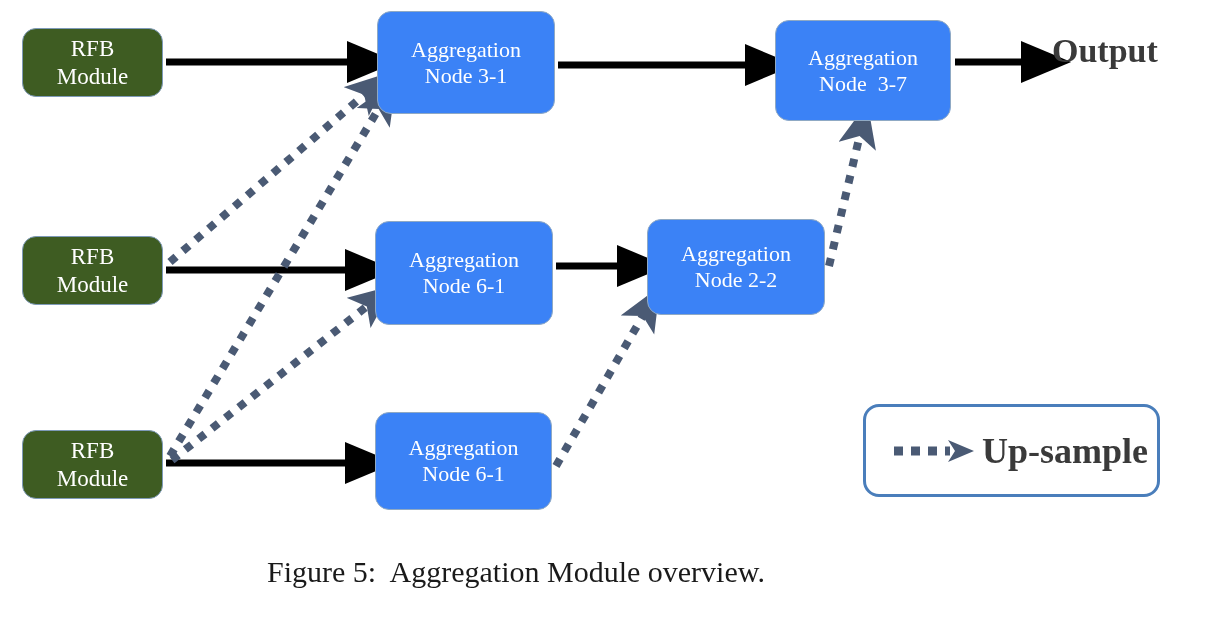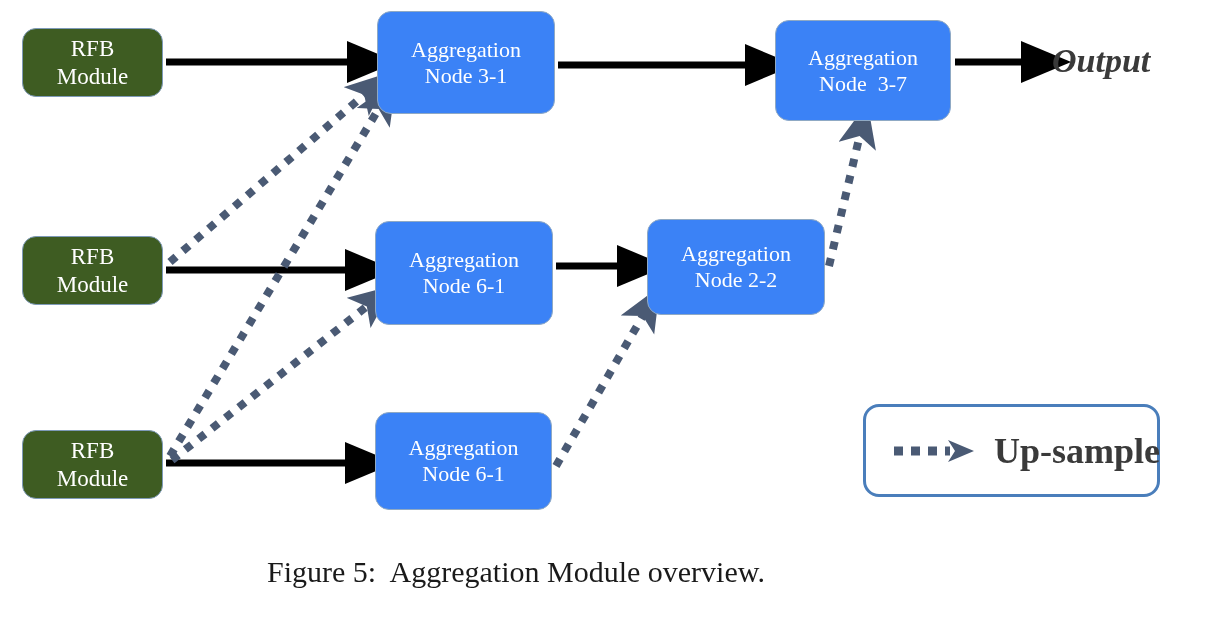--- a/index.html
+++ b/index.html
@@ -88,23 +88,23 @@
       <div class="node agg" style="left: 647px; top: 219px; width: 178px; height: 96px;">
         <span class="l1">Aggregation</span>
         <span class="l2">Node 2-2</span>
       </div>
       <div class="node agg" style="left: 375px; top: 412px; width: 177px; height: 98px;">
         <span class="l1">Aggregation</span>
         <span class="l2">Node 6-1</span>
       </div>
     </div>
 
-  <div class="output-label" style="left: 1052px; top: 42px; font-style: italic;">Output</div>
+  <div class="output-label" style="left: 1052px; top: 32px;">Output</div>
 
-  <div class="legend-box" style="left: 863px; top: 404px; width: 297px; height: 93px; border-color: rgb(74, 126, 187); gap: 12px;">
+  <div class="legend-box" style="left: 863px; top: 404px; width: 297px; height: 93px; border-color: rgb(74, 126, 187);">
     <svg class="legend-arrow" viewBox="0 0 86 30" xmlns="http://www.w3.org/2000/svg">
       <line x1="2" y1="15" x2="58" y2="15" stroke="#4A5A74" stroke-width="9" stroke-dasharray="9 8" stroke-linecap="butt"></line>
       <path d="M56,4 L82,15 L56,26 L63,15 z" fill="#4A5A74"></path>
     </svg>
     <span class="legend-label">Up-sample</span>
   </div>
 
   <div class="caption" style="top: 555px;">Figure 5:  Aggregation Module overview.</div>
 
 </div>

